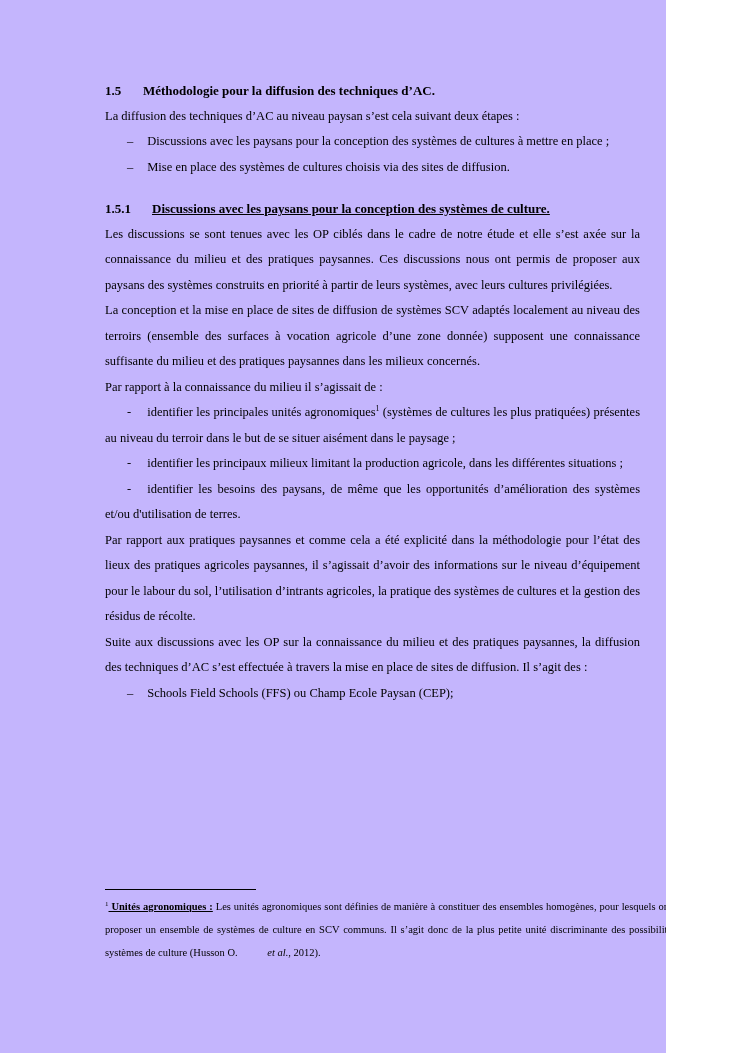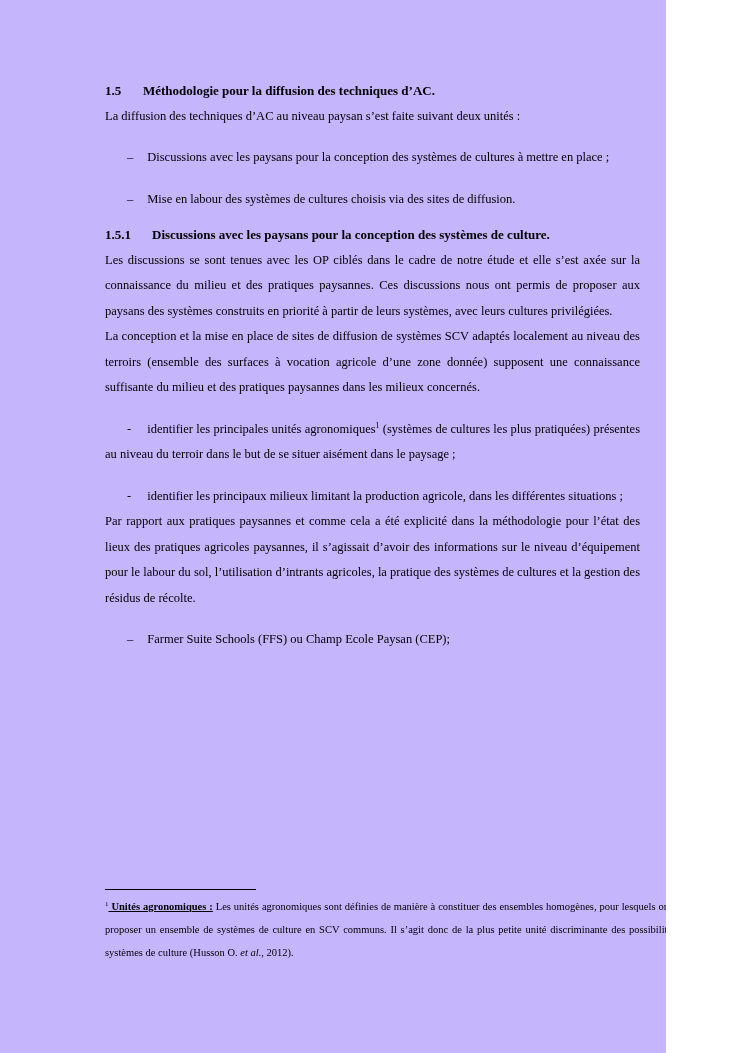--- a/index.html
+++ b/index.html
@@ -24,26 +24,26 @@
     line-height: 25.5px;
     text-align: justify;
     color: #000;
   }
   .heading {
     font-size: 13px;
     line-height: 25.5px;
     font-weight: bold;
     color: #000;
   }
-  .h-space { margin-top: 10px; }
+  .h-space { margin-top: 16px; text-decoration: underline; }
   .num { display: inline-block; }
   .num-15  { width: 38px; }
   .num-151 { width: 47px; }
   .num-152 { width: 55px; }
-  .indent { text-indent: 22px; margin-top: 16px; }
+  .indent { text-indent: 22px; }
   .marker-dash   { padding-right: 14px; }
   .marker-hyphen { padding-right: 16px; }
   sup { font-size: 8px; vertical-align: super; line-height: 0; }
   .footnote-area {
     position: absolute;
     left: 105px;
     top: 889px;
     width: 585px;
   }
   .footnote-rule {
@@ -53,21 +53,21 @@
     margin-bottom: 5px;
   }
   .footnote-text {
     font-size: 10.5px;
     line-height: 23px;
     text-align: justify;
     color: #000;
   }
   .footnote-text sup { font-size: 7px; }
   .fn-label { font-weight: bold; text-decoration: underline; }
-  .fn-italic { font-style: italic; }
+  .fn-italic { font-style: italic; margin-left: 27px; }
   .page-number-box {
     position: absolute;
     left: 699px;
     top: 886px;
     width: 27px;
     height: 21px;
     border: 1px solid #666;
     background: #fff;
     display: flex;
     align-items: center;
@@ -87,43 +87,46 @@
 </style>
 </head>
 <body>
 
 <div class="page">
 
   <div class="content">
 
     <h2 class="heading"><span class="num num-15">1.5</span><span>Méthodologie pour la diffusion des techniques d’AC.</span></h2>
 
-    <p class="para">La diffusion des techniques d’AC au niveau paysan s’est faite suivant deux unités :</p>
+    <p class="para">La diffusion des techniques d’AC au niveau paysan s’est cela suivant deux étapes :</p>
 
     <p class="para indent"><span class="marker-dash">–</span><span>Discussions avec les paysans pour la conception des systèmes de cultures à mettre en place ;</span></p>
 
-    <p class="para indent"><span class="marker-dash">–</span><span>Mise en labour des systèmes de cultures choisis via des sites de diffusion.</span></p>
+    <p class="para indent"><span class="marker-dash">–</span><span>Mise en place des systèmes de cultures choisis via des sites de diffusion.</span></p>
 
     <h2 class="heading h-space"><span class="num num-151">1.5.1</span><span>Discussions avec les paysans pour la conception des systèmes de culture.</span></h2>
 
     <p class="para">Les discussions se sont tenues avec les OP ciblés dans le cadre de notre étude et elle s’est axée sur la connaissance du milieu et des pratiques paysannes. Ces discussions nous ont permis de proposer aux paysans des systèmes construits en priorité à partir de leurs systèmes, avec leurs cultures privilégiées.</p>
 
     <p class="para">La conception et la mise en place de sites de diffusion de systèmes SCV adaptés localement au niveau des terroirs (ensemble des surfaces à vocation agricole d’une zone donnée) supposent une connaissance suffisante du milieu et des pratiques paysannes dans les milieux concernés.</p>
 
+    <p class="para">Par rapport à la connaissance du milieu il s’agissait de :</p>
 
     <p class="para indent"><span class="marker-hyphen">-</span><span>identifier les principales unités agronomiques</span><sup>1</sup><span> (systèmes de cultures les plus pratiquées) présentes au niveau du terroir dans le but de se situer aisément dans le paysage ;</span></p>
 
     <p class="para indent"><span class="marker-hyphen">-</span><span>identifier les principaux milieux limitant la production agricole, dans les différentes situations ;</span></p>
 
+    <p class="para indent"><span class="marker-hyphen">-</span><span>identifier les besoins des paysans, de même que les opportunités d’amélioration des systèmes et/ou d'utilisation de terres.</span></p>
 
     <p class="para">Par rapport aux pratiques paysannes et comme cela a été explicité dans la méthodologie pour l’état des lieux des pratiques agricoles paysannes, il s’agissait d’avoir des informations sur le niveau d’équipement pour le labour du sol, l’utilisation d’intrants agricoles, la pratique des systèmes de cultures et la gestion des résidus de récolte.</p>
 
 
+    <p class="para">Suite aux discussions avec les OP sur la connaissance du milieu et des pratiques paysannes, la diffusion des techniques d’AC s’est effectuée à travers la mise en place de sites de diffusion. Il s’agit des :</p>
 
-    <p class="para indent"><span class="marker-dash">–</span><span>Farmer Suite Schools (FFS) ou Champ Ecole Paysan (CEP);</span></p>
+    <p class="para indent"><span class="marker-dash">–</span><span>Schools Field Schools (FFS) ou Champ Ecole Paysan (CEP);</span></p>
 
   </div>
 
   <div class="footnote-area">
     <div class="footnote-rule"></div>
     <p class="footnote-text"><sup>1</sup><span class="fn-label"> Unités agronomiques :</span><span> Les unités agronomiques sont définies de manière à constituer des ensembles homogènes, pour lesquels on peut proposer un ensemble de systèmes de culture en SCV communs. Il s’agit donc de la plus petite unité discriminante des possibilités de systèmes de culture (Husson O. </span><span class="fn-italic">et al.</span><span>, 2012).</span></p>
   </div>
 
   <div class="page-number-box">
       <span>8</span>

